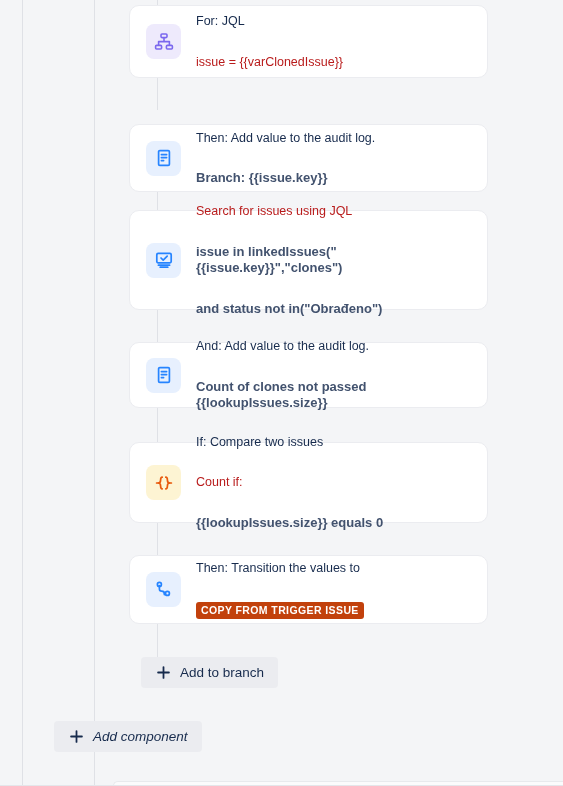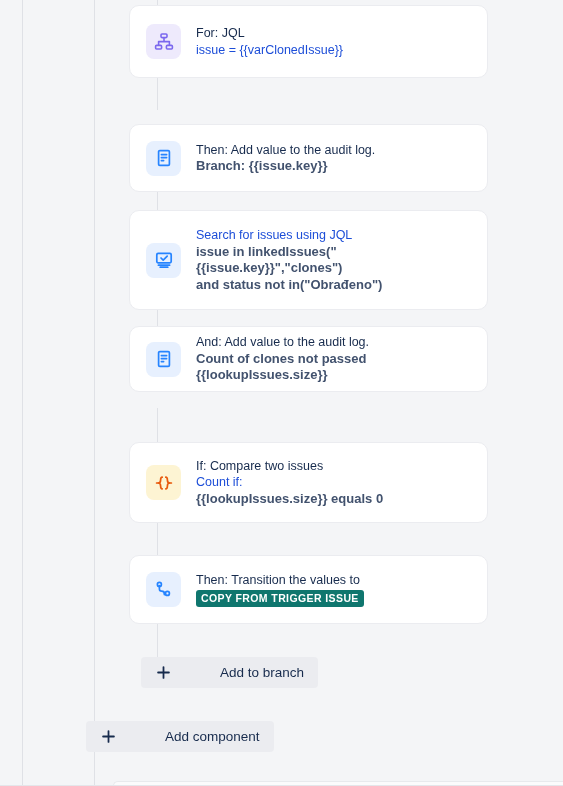--- a/index.html
+++ b/index.html
@@ -78,44 +78,45 @@
   }
   .icon-purple { background: #eeeafc; }
   .icon-blue   { background: #e7f0fe; }
   .icon-amber  { background: #fdf4d3; }
 
   .card-body {
     display: flex;
     flex-direction: column;
     justify-content: center;
     padding: 4px 0;
+    gap: 24px;
   }
 
   .line-title {
     font-size: 12.5px;
     line-height: 16.5px;
     color: #172b4d;
     font-weight: 400;
   }
   .line-sub {
     font-size: 12.5px;
     line-height: 16.5px;
-    color: #1d4ed8;
+    color: #b91c1c;
     font-weight: 400;
   }
   .line-strong {
     font-size: 13px;
     line-height: 16.5px;
     color: #42526e;
     font-weight: 700;
   }
 
   .lozenge {
     display: inline-block;
-    background: #0f766e;
+    background: #c2410c;
     color: #ffffff;
     font-size: 10.5px;
     font-weight: 700;
     letter-spacing: 0.4px;
     padding: 2px 5px 3px 5px;
     border-radius: 3px;
     margin-top: 2px;
   }
 
   
@@ -123,40 +124,39 @@
     position: absolute;
     height: 31px;
     background: #ebecf0;
     border: none;
     border-radius: 4px;
     display: flex;
     align-items: center;
     padding: 0 14px;
     cursor: pointer;
     font-family: "Liberation Sans", sans-serif;
-    gap: 40px;
   }
   .add-btn .plus {
     width: 16px;
     height: 16px;
     min-width: 16px;
     margin-right: 9px;
     display: flex;
     align-items: center;
     justify-content: center;
   }
   .add-btn .btn-label {
     font-size: 13.5px;
     font-weight: 400;
     color: #172b4d;
     white-space: nowrap;
   }
 
   #add-to-branch { left: 141px; top: 657px; }
-  #add-component { left: 86px;  top: 721px; }
+  #add-component { left: 54px;  top: 721px; font-style: italic; }
 </style>
 </head>
 <body>
 
 <div class="rail rail-outer"></div>
 <div class="rail rail-mid"></div>
 
 <div class="rail-branch" style="top:0px;height:110px;"></div>
 <div class="rail-branch" style="top:178px;height:32px;"></div>
 <div class="rail-branch" style="top:310px;height:32px;"></div>
@@ -200,21 +200,21 @@
       <path d="M4.4 15.2 H15.6 M6.2 17.2 H13.8" stroke="#2684ff" stroke-width="1.7" stroke-linecap="round"></path>
     </svg>
   </div>
   <div class="card-body">
     <div class="line-sub">Search for issues using JQL</div>
     <div class="line-strong">issue in linkedIssues("{{issue.key}}","clones")</div>
     <div class="line-strong">and status not in("Obrađeno")</div>
   </div>
 </div>
 
-<div class="card" style="top:326px;height:66px;">
+<div class="card" style="top:342px;height:66px;">
   <div class="card-icon icon-blue">
     <svg width="20" height="20" viewBox="0 0 20 20" aria-hidden="true">
       <rect x="4.6" y="2.6" width="10.8" height="14.8" rx="1.2" fill="none" stroke="#2684ff" stroke-width="1.7"></rect>
       <path d="M7.4 6.6 H12.6 M7.4 9.6 H12.6 M7.4 12.6 H9.6" stroke="#2684ff" stroke-width="1.7" stroke-linecap="round"></path>
     </svg>
   </div>
   <div class="card-body">
     <div class="line-title">And: Add value to the audit log.</div>
     <div class="line-strong">Count of clones not passed {{lookupIssues.size}}</div>
   </div>

